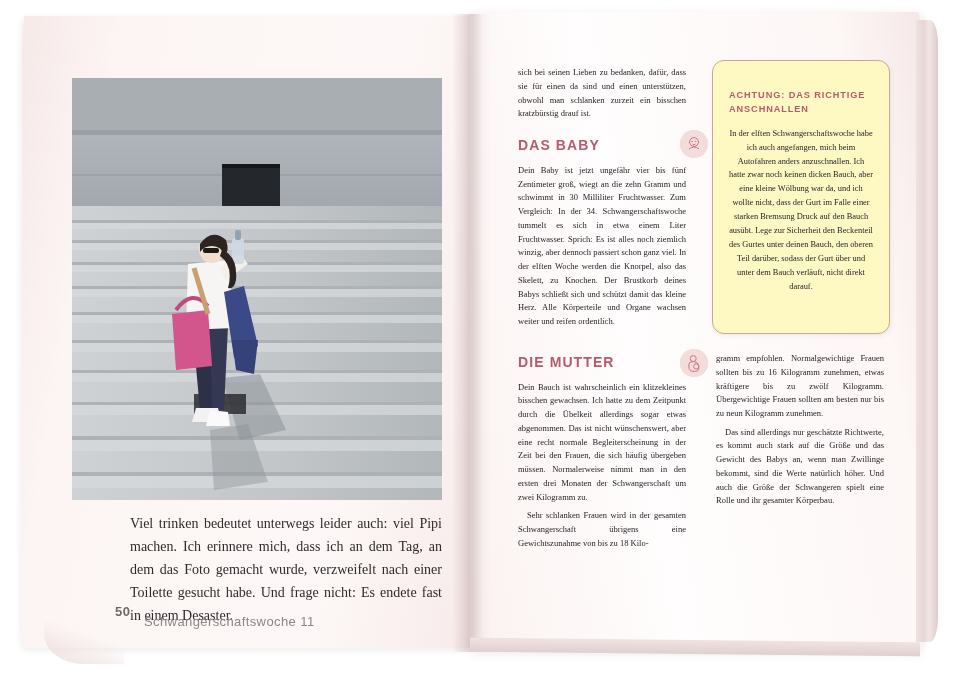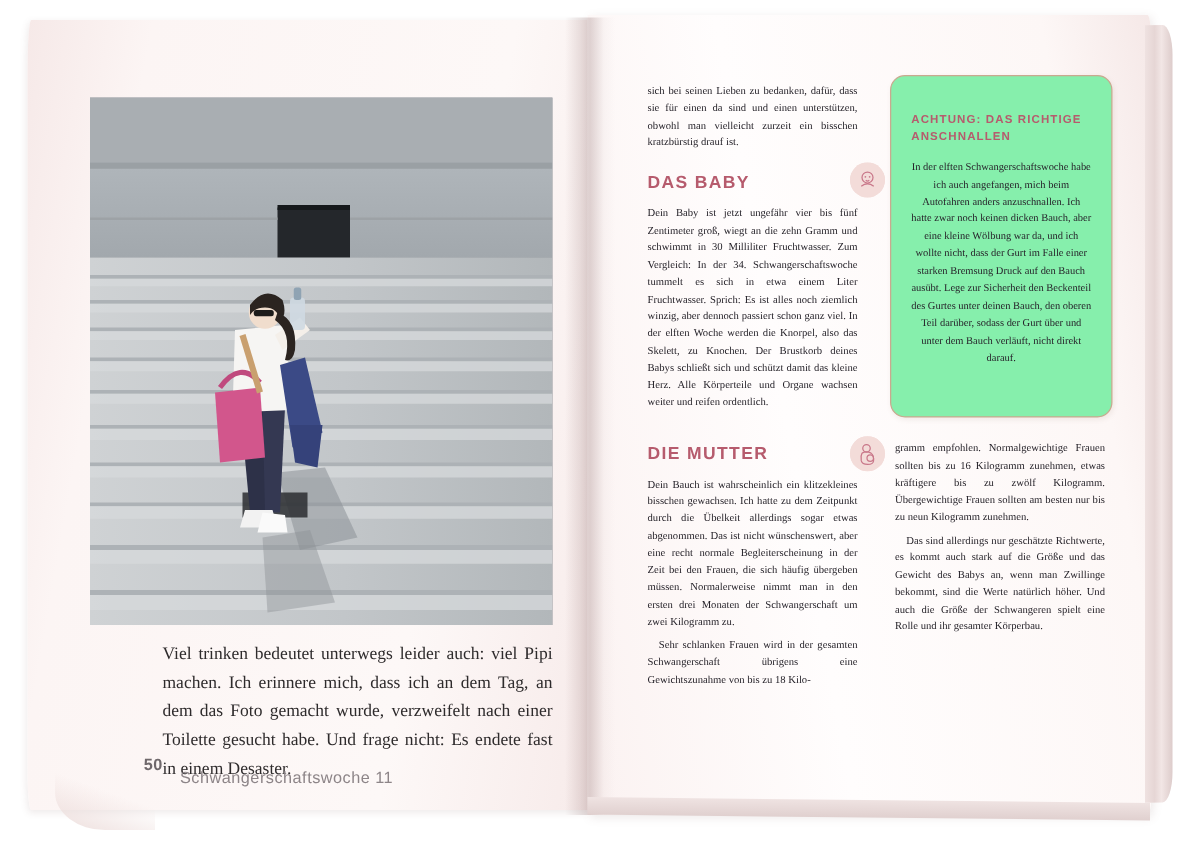--- a/index.html
+++ b/index.html
@@ -153,21 +153,21 @@
   }
   .sec-badge svg { display:block; }
 
   
   #callout {
     position: absolute;
     left: 712px;
     top: 60px;
     width: 176px;
     height: 272px;
-    background: #86efac;
+    background: #fef9c3;
     border: 1px solid #c9a98f;
     border-radius: 12px;
     box-shadow: 1px 2px 4px rgba(140,110,90,0.10);
   }
   #callout-inner {
     position: absolute;
     left: 16px;
     top: 28px;
     width: 144px;
   }
@@ -304,21 +304,21 @@
   </div>
 
   <div id="right-page" class="page">
 
     
     
 
   </div>
 
   <div class="col" id="col-a">
-    <p>sich bei seinen Lieben zu bedanken, dafür, dass sie für einen da sind und einen unterstützen, obwohl man vielleicht zurzeit ein bisschen kratzbürstig drauf ist.</p>
+    <p>sich bei seinen Lieben zu bedanken, dafür, dass sie für einen da sind und einen unterstützen, obwohl man schlanken zurzeit ein bisschen kratzbürstig drauf ist.</p>
 
     <div class="sec-wrap">
       <div class="sec-head">DAS BABY</div>
       <div class="sec-badge" style="top:-4px;">
         <svg width="28" height="28" viewBox="0 0 28 28" xmlns="http://www.w3.org/2000/svg">
           <circle cx="14" cy="14" r="14" fill="#f3dcd9"></circle>
           <g fill="none" stroke="#c9788a" stroke-width="1">
             <circle cx="14" cy="12" r="4.4"></circle>
             <path d="M9 19 q5 -4 10 0"></path>
             <circle cx="12.3" cy="11.4" r="0.7" fill="#c9788a" stroke="none"></circle>

